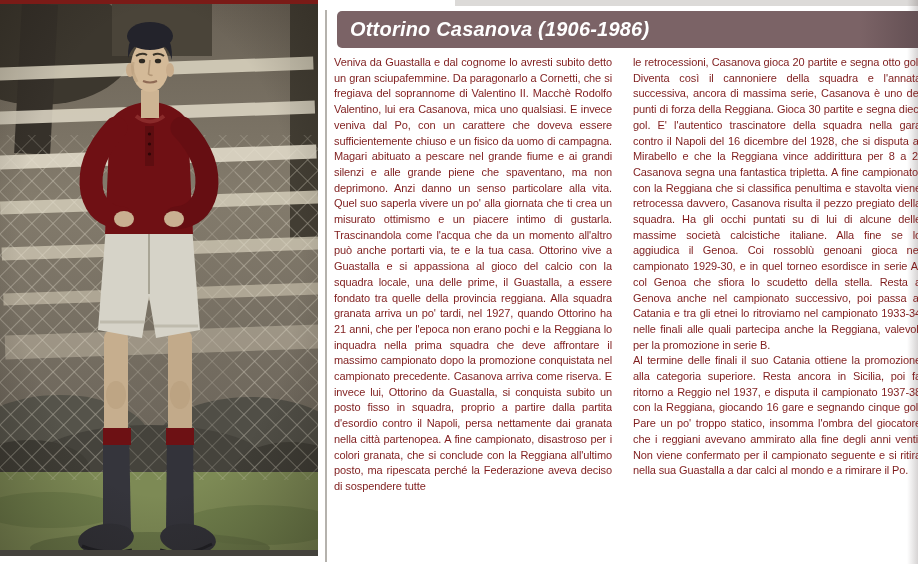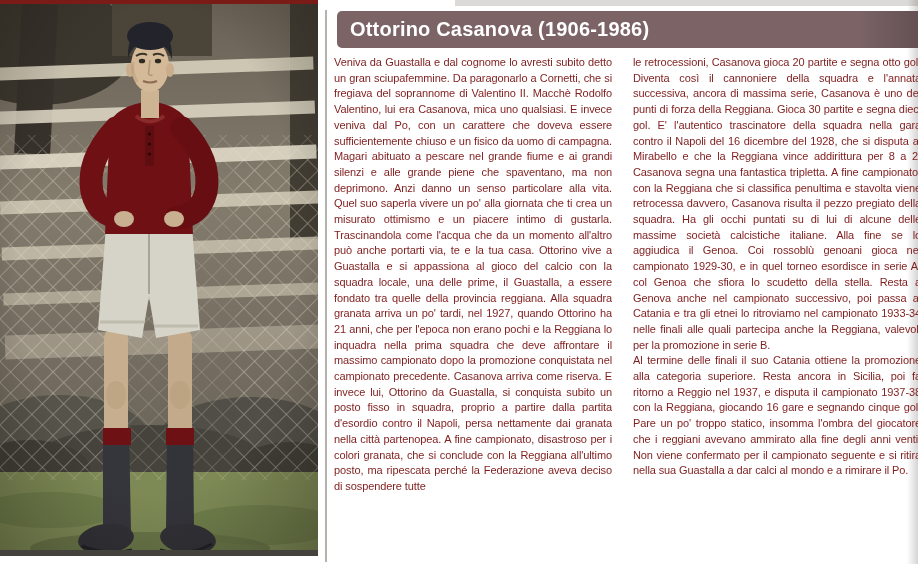--- a/index.html
+++ b/index.html
@@ -13,21 +13,21 @@
   .page-edge{position:absolute;right:0;top:0;width:11px;height:564px;
     background:linear-gradient(to right,rgba(70,58,58,0),rgba(70,58,58,0.22));pointer-events:none;}
   .divider{position:absolute;left:325px;top:10px;width:2px;height:552px;background:#b5b2ad;}
   .banner{
     position:absolute;left:337px;top:11px;right:0;height:37px;
     background:linear-gradient(to right,#7b6366 0%,#7b6366 90%,#645054 100%);
     border-radius:5px 0 0 5px;
   }
   .banner .title{
     display:block;padding-left:13px;line-height:36px;
-    font-size:20px;font-weight:bold;color:#ffffff;
+    font-size:20px;font-weight:bold;font-style:italic;color:#ffffff;
     letter-spacing:0.2px;white-space:nowrap;
   }
   .col{
     position:absolute;top:55px;height:507px;overflow:hidden;
     font-size:11px;line-height:15.7px;letter-spacing:-0.1px;
     color:#7f1d1d;text-align:justify;
     hyphens:auto;-webkit-hyphens:auto;
   }
   .col p{margin:0;}
   .col-1{left:334px;width:278px;}

